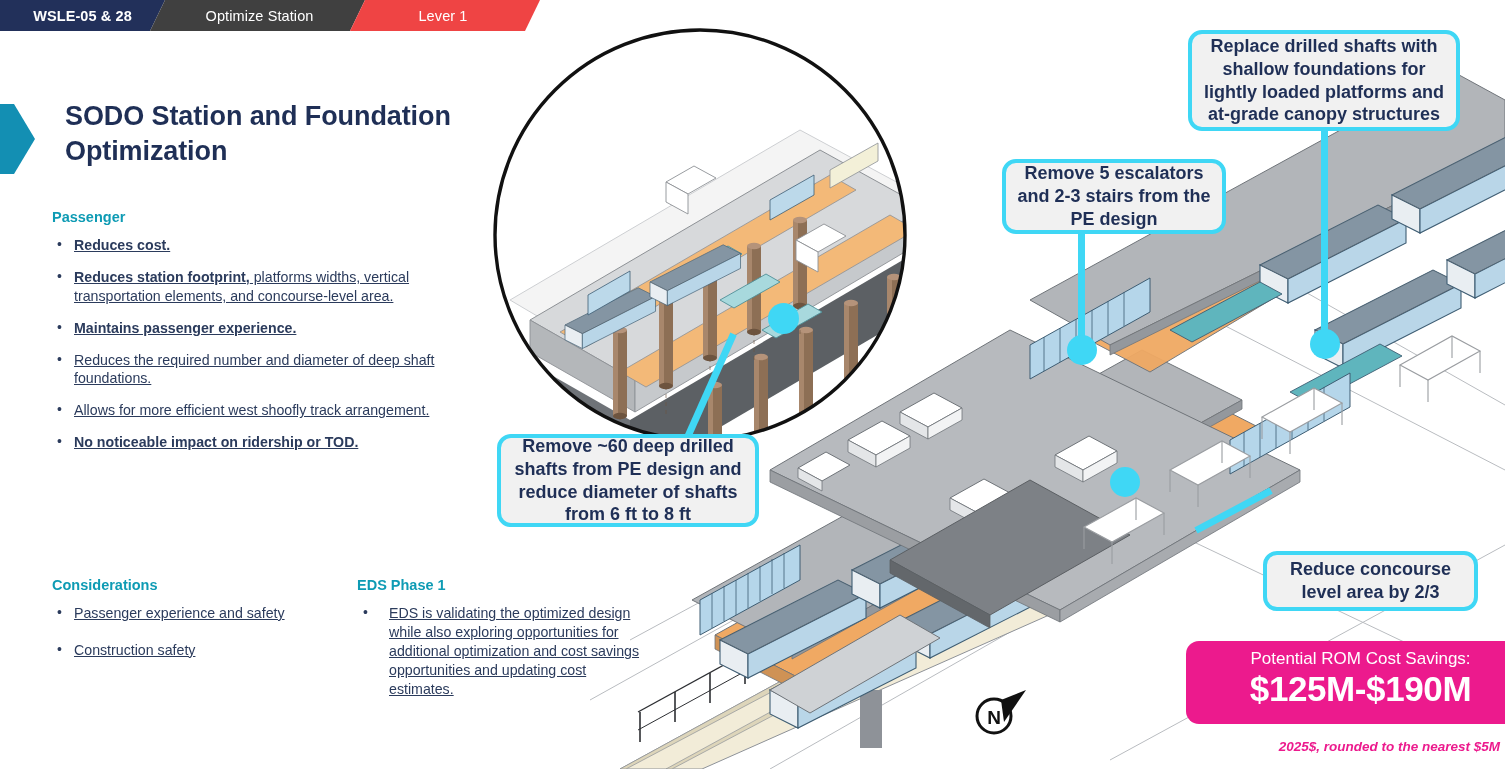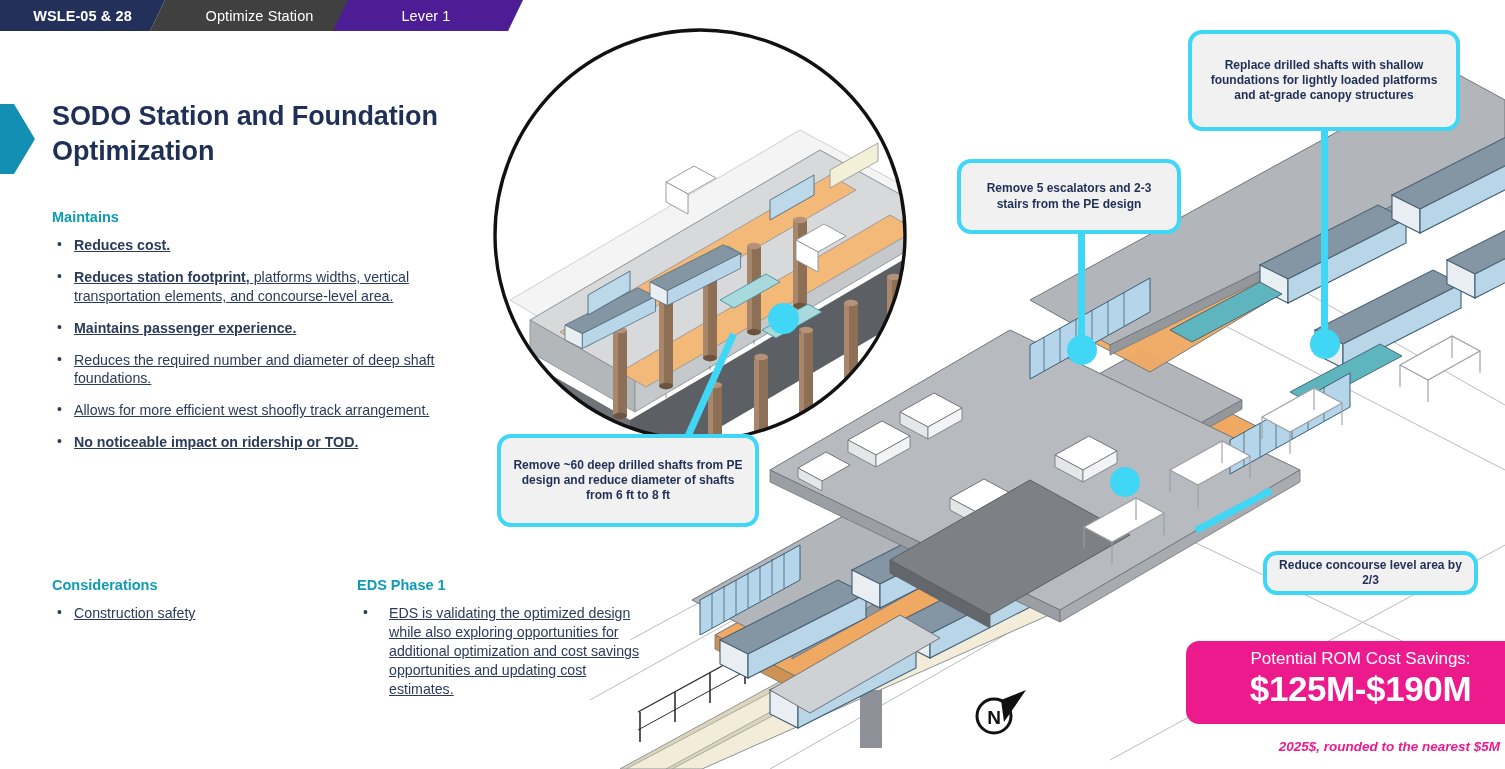--- a/index.html
+++ b/index.html
@@ -12,32 +12,32 @@
   .slide{position:absolute;inset:0;width:1505px;height:769px;overflow:hidden;}
 
   
   .hdr{position:absolute;left:0;top:0;height:31px;width:560px;}
   .chev{position:absolute;top:0;height:31px;display:flex;align-items:center;justify-content:center;
         font-size:14.5px;letter-spacing:.1px;white-space:nowrap;}
   .chev.c1{left:0;width:165px;background:#22305a;color:#ffffff;font-weight:bold;
            clip-path:polygon(0 0,165px 0,150px 31px,0 31px);}
   .chev.c2{left:150px;width:215px;background:#404040;color:#ffffff;
            clip-path:polygon(15px 0,215px 0,200px 31px,0 31px);}
-  .chev.c3{left:333px;width:190px;background:#4c1d95;color:#ffffff;
+  .chev.c3{left:350px;width:190px;background:#ef4444;color:#ffffff;
            clip-path:polygon(15px 0,190px 0,175px 31px,0 31px);}
   .chev .lbl{position:relative;}
   .chev.c2 .lbl{transform:translateX(2px);}
   .chev.c3 .lbl{transform:translateX(-2px);}
 
   
   .left-arrow{position:absolute;left:-10px;top:104px;width:45px;height:70px;background:#138fb3;
     clip-path:polygon(0 0,24px 0,45px 35px,24px 70px,0 70px);}
 
   
-  .title{position:absolute;left:52px;top:99px;width:430px;
+  .title{position:absolute;left:65px;top:99px;width:430px;
     font-size:27px;line-height:1.28;font-weight:bold;color:#1f2f56;letter-spacing:-.1px;}
   .sec-head{font-size:14.5px;font-weight:bold;color:#0e9bb4;margin:0 0 11px 0;}
   .blk{position:absolute;color:#2b3b5c;}
   .blk.benefits{left:52px;top:209px;width:400px;}
   .blk.cons{left:52px;top:577px;width:265px;}
   .blk.eds{left:357px;top:577px;width:285px;}
   ul.bl{list-style:none;margin:0;padding:0;text-decoration:underline;}
   ul.bl li{position:relative;padding-left:22px;margin-bottom:13px;
     font-size:14.2px;line-height:1.33;color:#2b3b5c;}
   .blk.eds ul.bl li{padding-left:32px;}
@@ -45,26 +45,26 @@
   .blk.eds ul.bl li:before{left:6px;}
   ul.bl li b{font-weight:bold;}
   .blk.cons ul.bl li{margin-bottom:18px;}
 
   
   .art{position:absolute;left:470px;top:0;width:1035px;height:769px;}
   .art svg{display:block;}
 
   
   .callout{position:absolute;background:#f1f1f1;border:4px solid #3fd7f5;border-radius:14px;
-    color:#1f2f56;font-weight:bold;font-size:12px;line-height:1.27;text-align:center;
+    color:#1f2f56;font-weight:bold;font-size:18px;line-height:1.27;text-align:center;
     display:flex;align-items:center;justify-content:center;box-sizing:border-box;padding:8px 10px;z-index:6;}
   .co1{left:1188px;top:30px;width:272px;height:101px;}
-  .co2{left:957px;top:159px;width:224px;height:75px;}
+  .co2{left:1002px;top:159px;width:224px;height:75px;}
   .co3{left:497px;top:434px;width:262px;height:93px;}
-  .co4{left:1263px;top:551px;width:215px;height:44px;}
+  .co4{left:1263px;top:551px;width:215px;height:60px;}
 
   
   .lead{position:absolute;background:#3fd7f5;z-index:4;}
   .dot{position:absolute;background:#3fd7f5;border-radius:50%;z-index:5;}
 
   
   .cost{position:absolute;left:1186px;top:641px;width:349px;height:83px;background:#ec1a8d;
     border-radius:13px;color:#ffffff;text-align:center;z-index:7;box-sizing:border-box;padding-top:7px;}
   .cost .l1{font-size:17px;line-height:1.25;font-weight:normal;}
   .cost .l2{font-size:35px;line-height:1.12;font-weight:bold;letter-spacing:-.4px;}
@@ -86,34 +86,35 @@
     <div class="chev c3">
       <span class="lbl">Lever 1</span>
     </div>
   </div>
 
   <div class="left-arrow"></div>
 
   <div class="title">SODO Station and Foundation Optimization</div>
 
   <div class="blk benefits">
-    <div class="sec-head">Maintains</div>
+    <div class="sec-head">Passenger</div>
     <ul class="bl">
       <li><b>Reduces cost.</b><span></span></li>
       <li><b>Reduces station footprint,</b><span> platforms widths, vertical transportation elements, and concourse-level area.</span></li>
       <li><b>Maintains passenger experience.</b><span></span></li>
       <li><b></b><span>Reduces the required number and diameter of deep shaft foundations.</span></li>
       <li><b></b><span>Allows for more efficient west shoofly track arrangement.</span></li>
       <li><b>No noticeable impact on ridership or TOD.</b><span></span></li>
     </ul>
   </div>
 
   <div class="blk cons">
     <div class="sec-head">Considerations</div>
     <ul class="bl">
+      <li><span>Passenger experience and safety</span></li>
       <li><span>Construction safety</span></li>
     </ul>
   </div>
 
   <div class="blk eds">
     <div class="sec-head">EDS Phase 1</div>
     <ul class="bl">
       <li><span>EDS is validating the optimized design while also exploring opportunities for additional optimization and cost savings opportunities and updating cost estimates.</span></li>
     </ul>
   </div>

